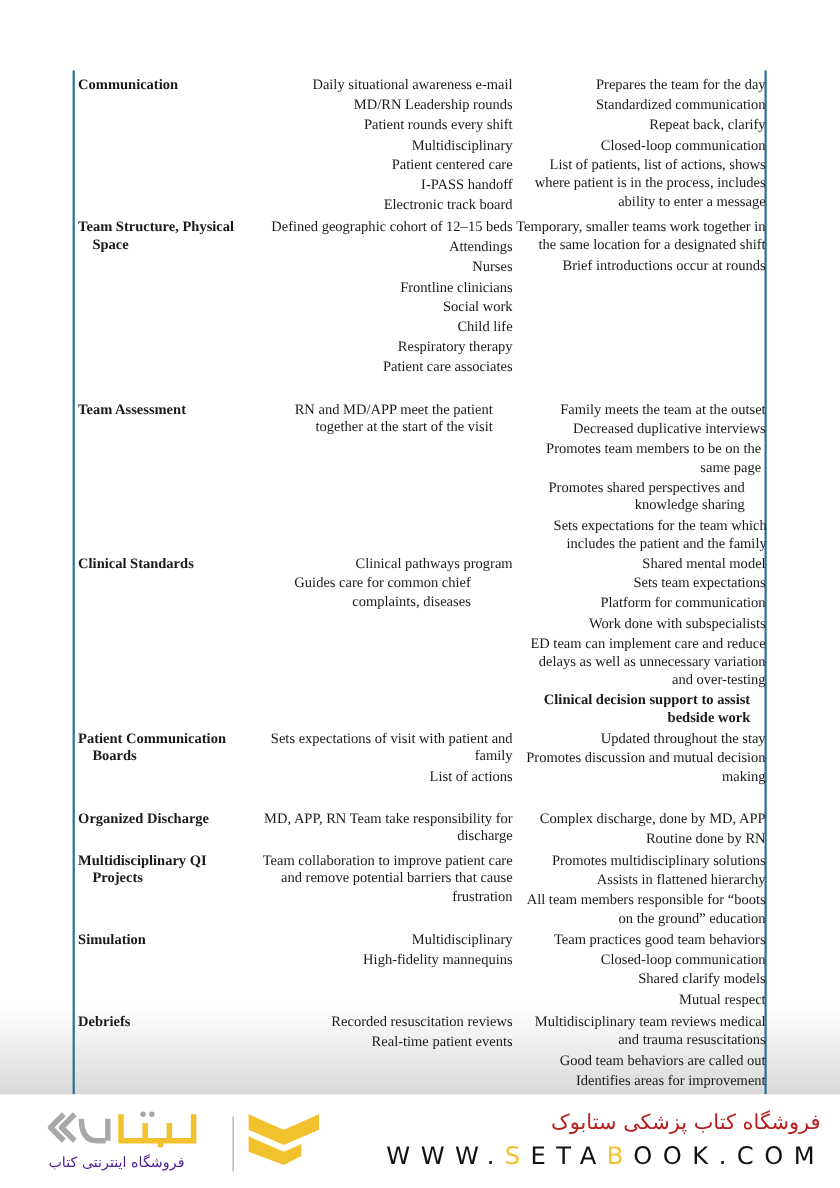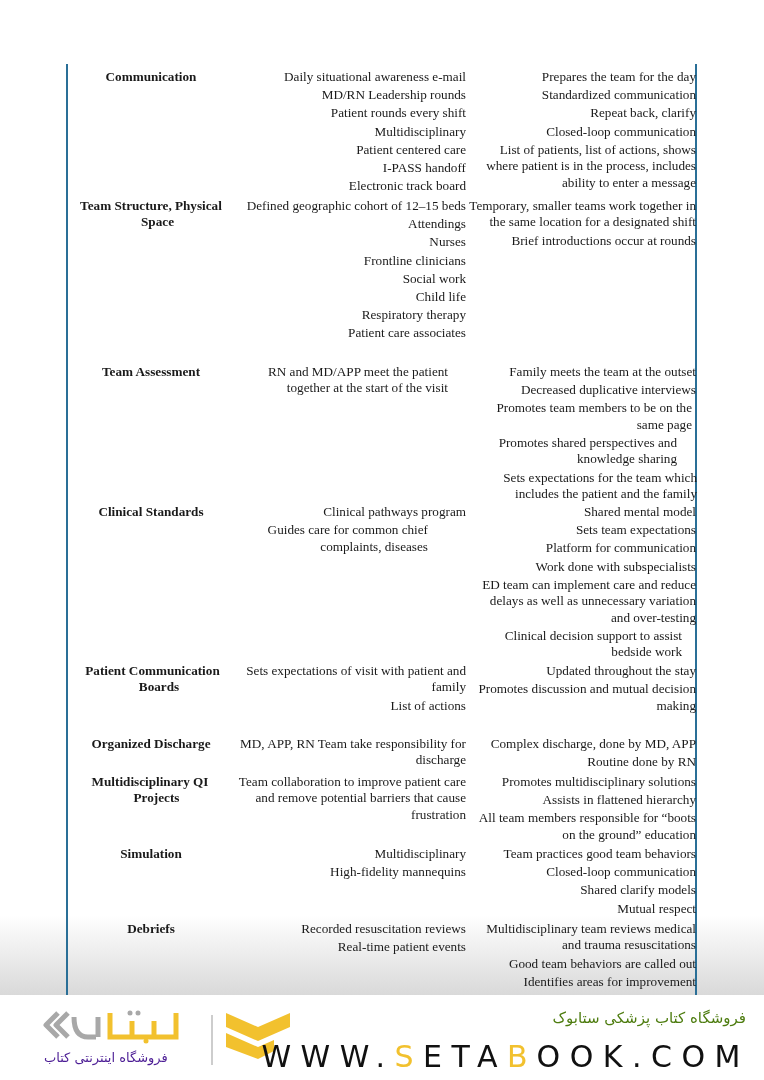--- a/index.html
+++ b/index.html
@@ -60,21 +60,20 @@
     }
     .item {
       padding-left: 14px;
       text-indent: -14px;
       margin: 0;
     }
     .heading {
       padding-left: 13px;
       text-indent: -13px;
       margin: 0;
-      text-align: center;
     }
     .c3 .item, .c2 .item {
       line-height: 16.4px;
       margin-bottom: 1.8px;
       text-align: right;
     }
     .heading {
       line-height: 16.4px;
     }
     .footer {
@@ -90,30 +89,30 @@
       left: 36px;
       top: 12px;
       width: 260px;
       height: 66px;
     }
     .store-name {
       position: absolute;
       right: 18px;
       top: 14px;
       font-family: "DejaVu Sans", sans-serif;
-      font-size: 15px;
-      color: #4d7c0f;
+      font-size: 19px;
+      color: #b91c1c;
       direction: rtl;
     }
     .store-url {
       position: absolute;
       right: 14px;
       top: 44px;
       font-family: "DejaVu Sans", sans-serif;
-      font-size: 30px;
+      font-size: 22px;
       letter-spacing: 9.5px;
       color: #111;
       white-space: nowrap;
     }
     .store-url .accent {
       color: #f2c12e;
     }
     .logo-sub {
       position: absolute;
       left: 8px;
@@ -195,21 +194,21 @@
     <div class="cell c2">
       <p class="item">Clinical pathways program</p>
       <p class="item" style="width:180px;">Guides care for common chief complaints, diseases</p>
     </div>
     <div class="cell c3">
       <p class="item">Shared mental model</p>
       <p class="item">Sets team expectations</p>
       <p class="item">Platform for communication</p>
       <p class="item">Work done with subspecialists</p>
       <p class="item">ED team can implement care and reduce delays as well as unnecessary variation and over-testing</p>
-      <p class="item" style="width:200px;">Clinical decision support to assist bedside work</p>
+      <p class="item" style="width:200px;font-weight:bold;">Clinical decision support to assist bedside work</p>
     </div>
   </div>
 
   <div class="row" style="top:663px;">
     <div class="cell c1">
       <p class="heading" style="width:150px;">Patient Communication Boards</p>
     </div>
     <div class="cell c2">
       <p class="item">Sets expectations of visit with patient and family</p>
       <p class="item">List of actions</p>

